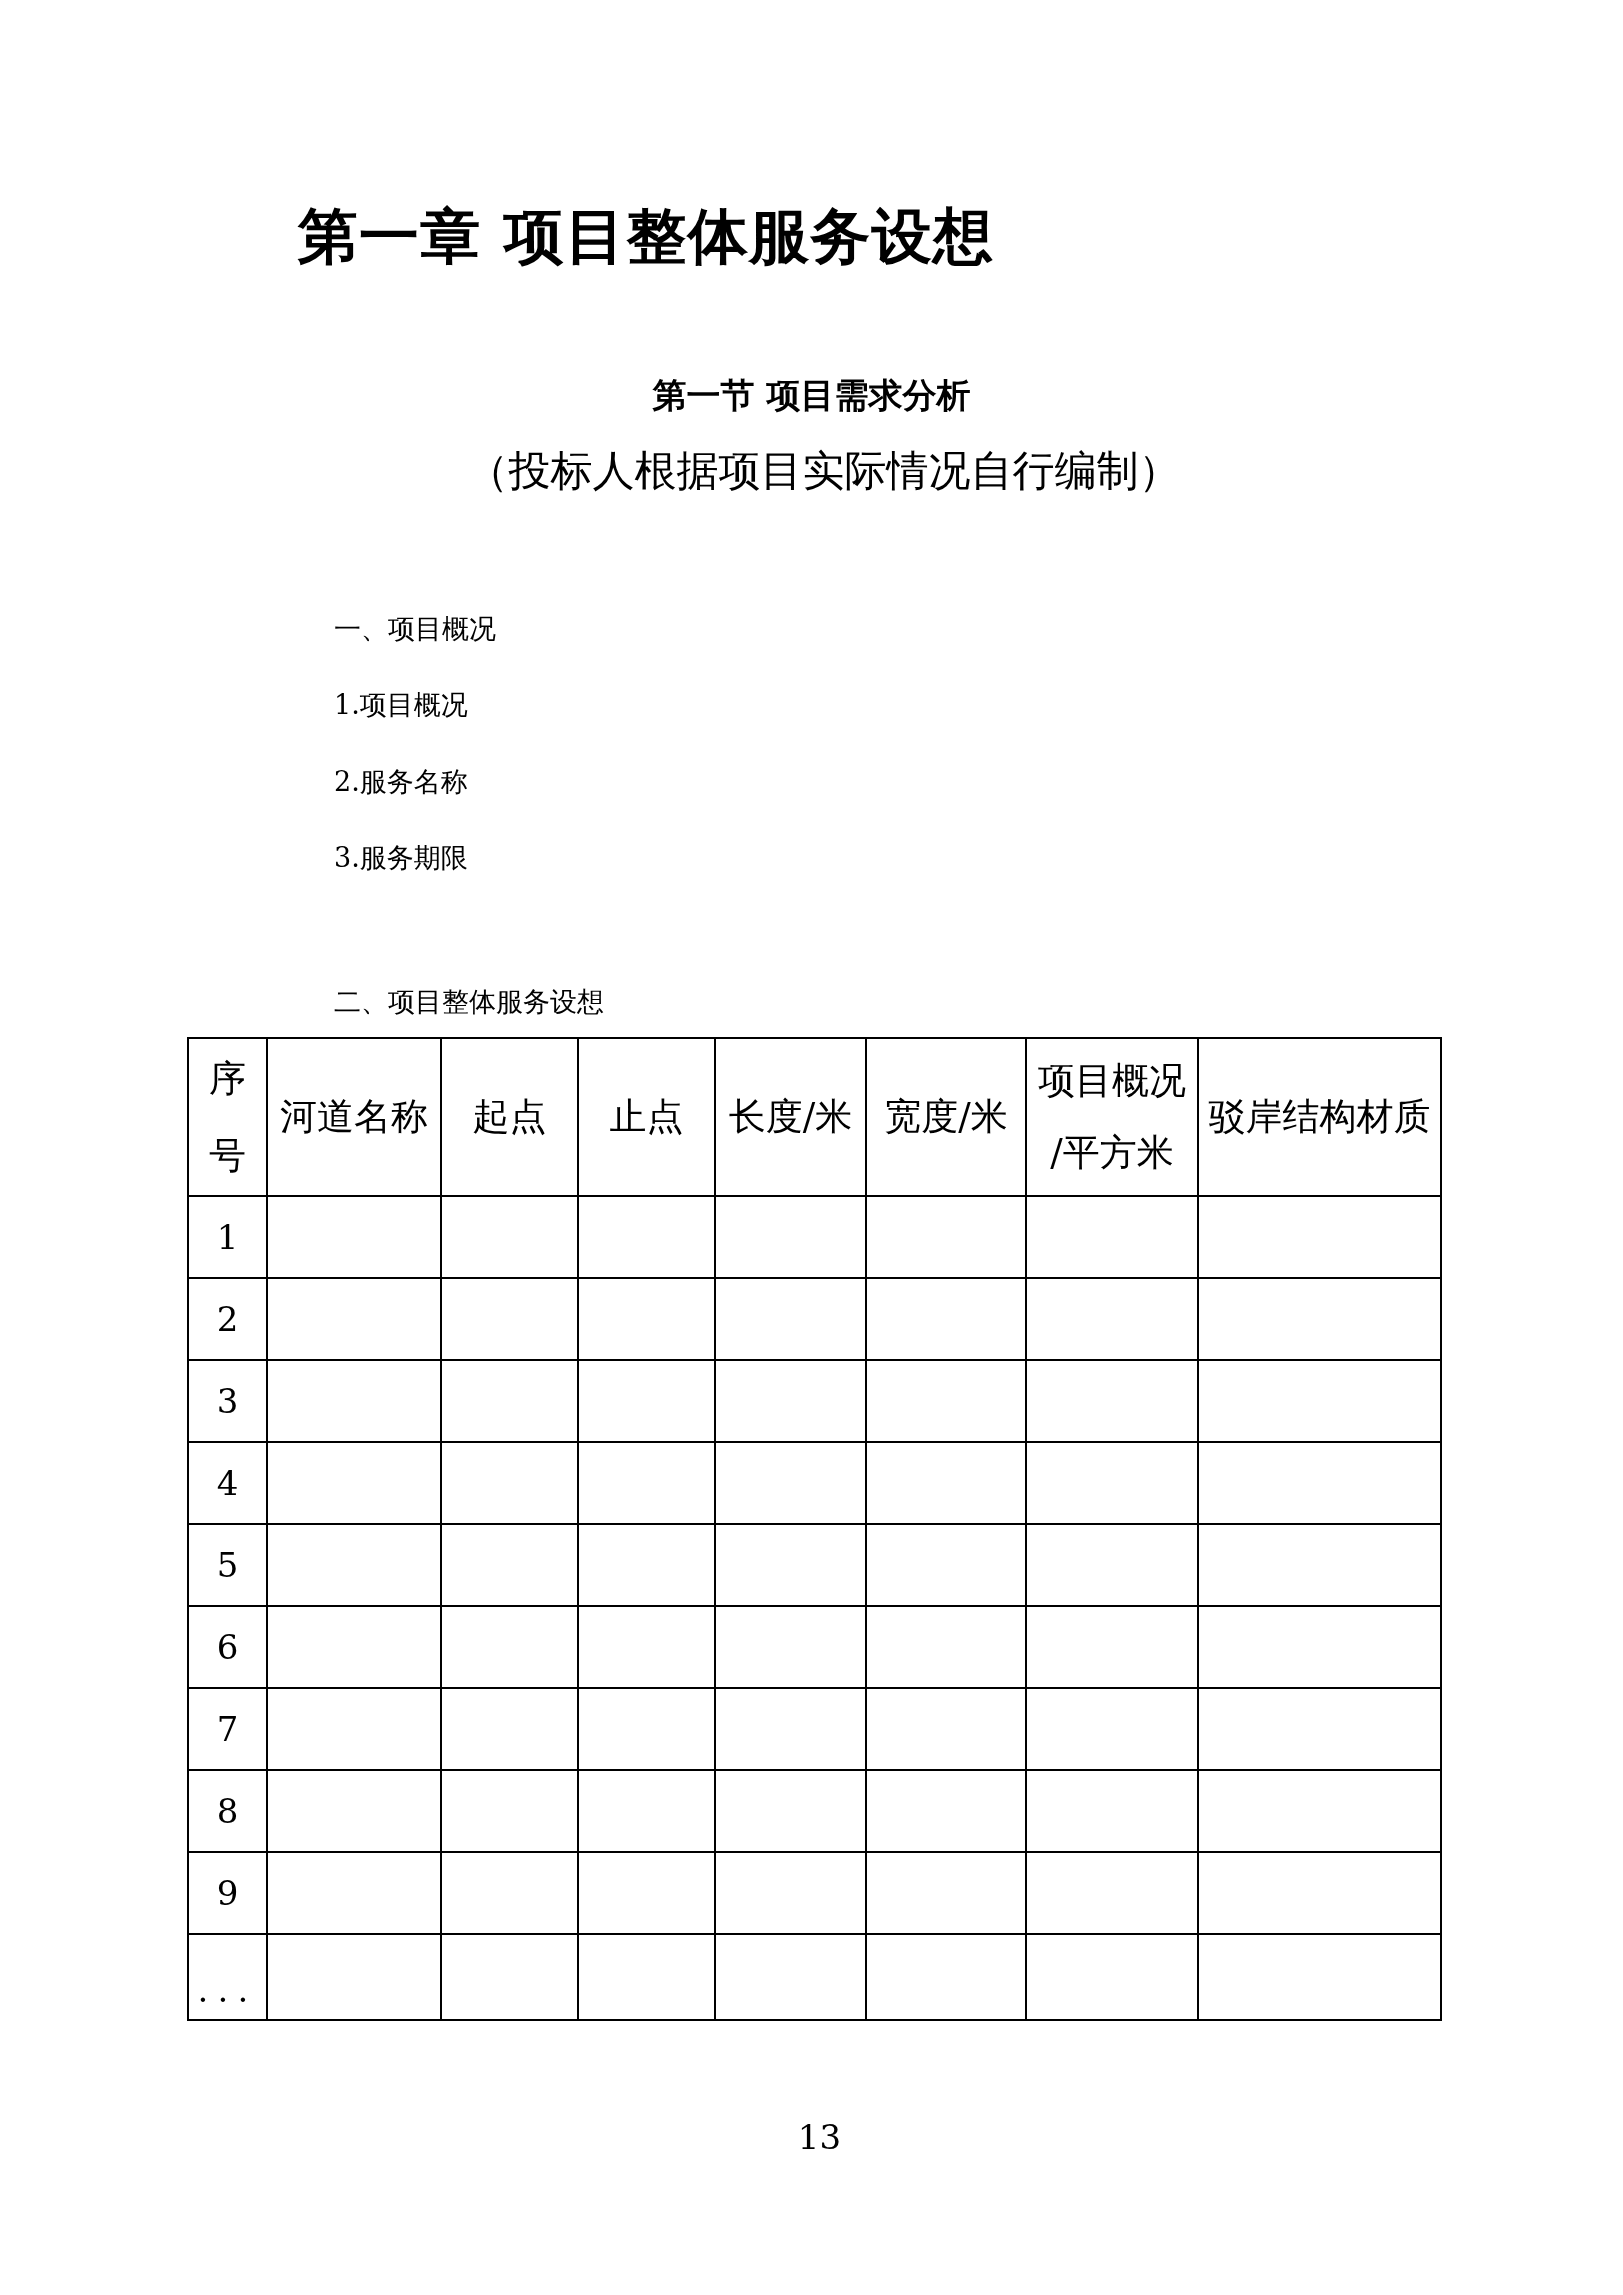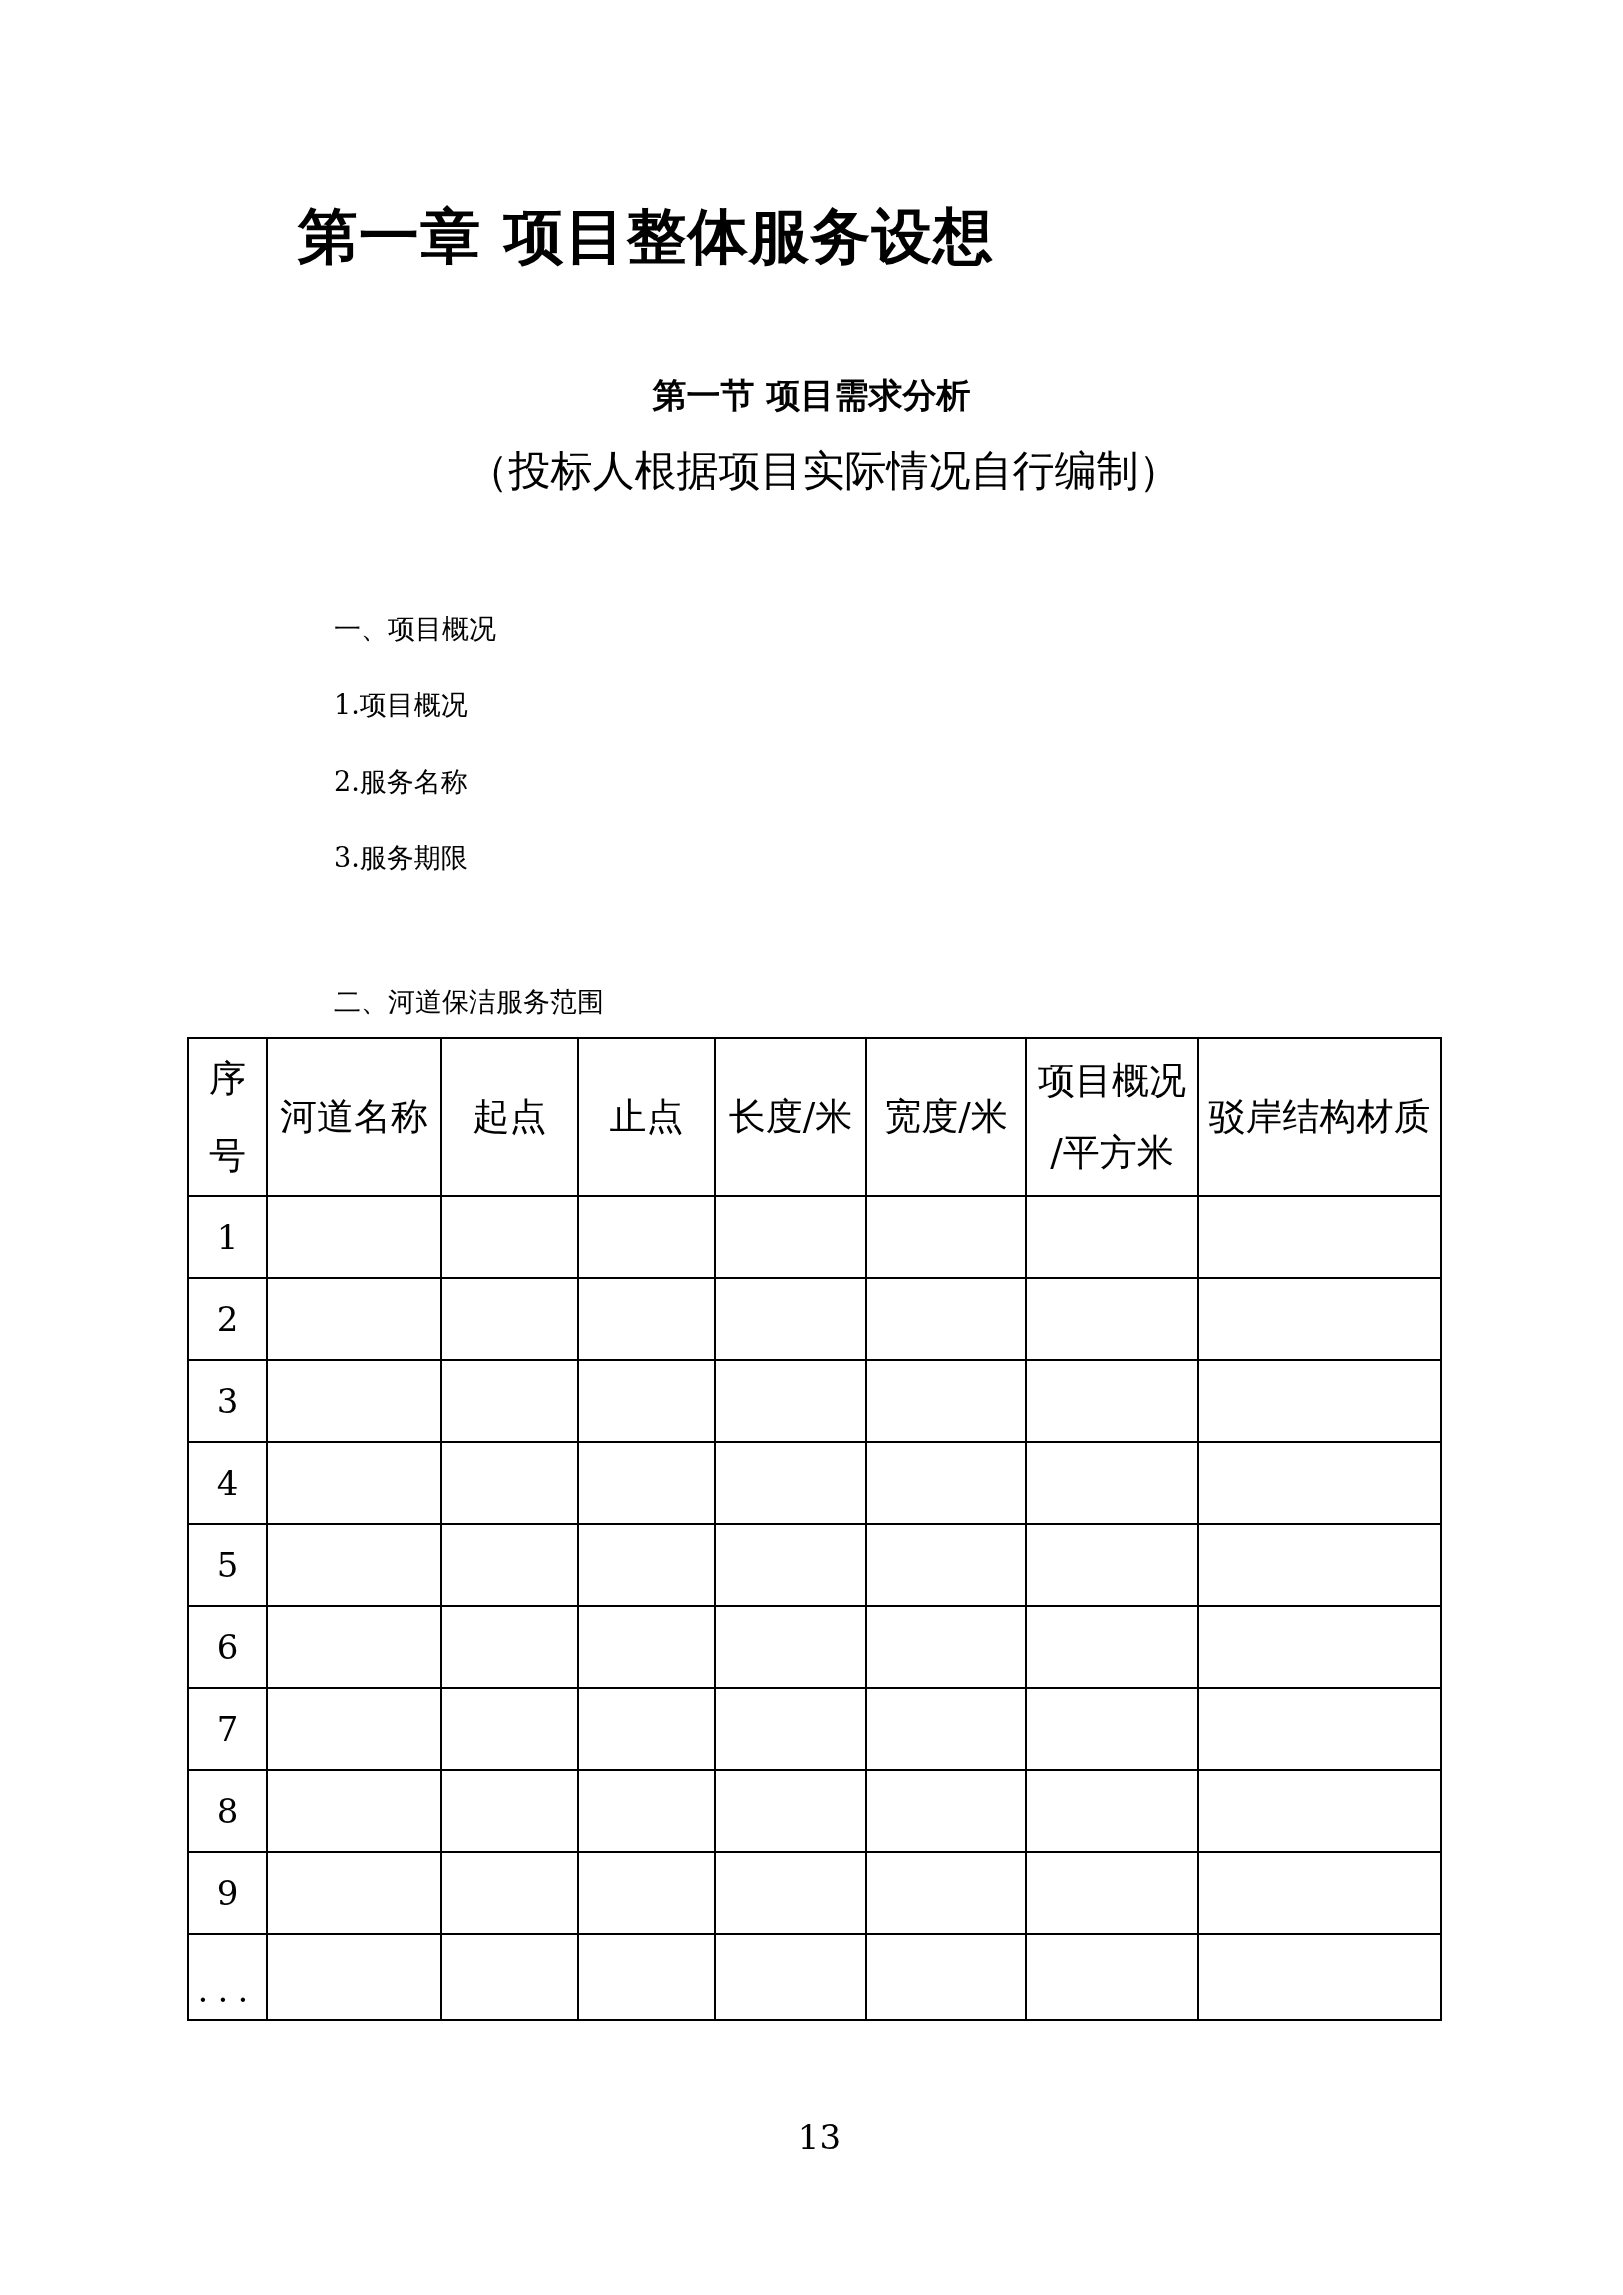--- a/index.html
+++ b/index.html
@@ -31,21 +31,21 @@
 
 <div class="abs chapter-title">第一章  项目整体服务设想</div>
 <div class="abs section-title">第一节  项目需求分析</div>
 <div class="abs note">（投标人根据项目实际情况自行编制）</div>
 
 <div class="abs para" style="top:599px">一、项目概况</div>
 <div class="abs para" style="top:675px">1.项目概况</div>
 <div class="abs para" style="top:752px">2.服务名称</div>
 <div class="abs para" style="top:828px">3.服务期限</div>
 
-<div class="abs para" style="top:972px">二、河道保洁服务范围</div>
+<div class="abs para" style="top:972px">二、项目整体服务设想</div>
 
 <table class="scope">
   <colgroup>
     <col style="width:79px">
       <col style="width:174px">
       <col style="width:137px">
       <col style="width:137px">
     <col style="width:151px">
       <col style="width:160px">
       <col style="width:172px">

